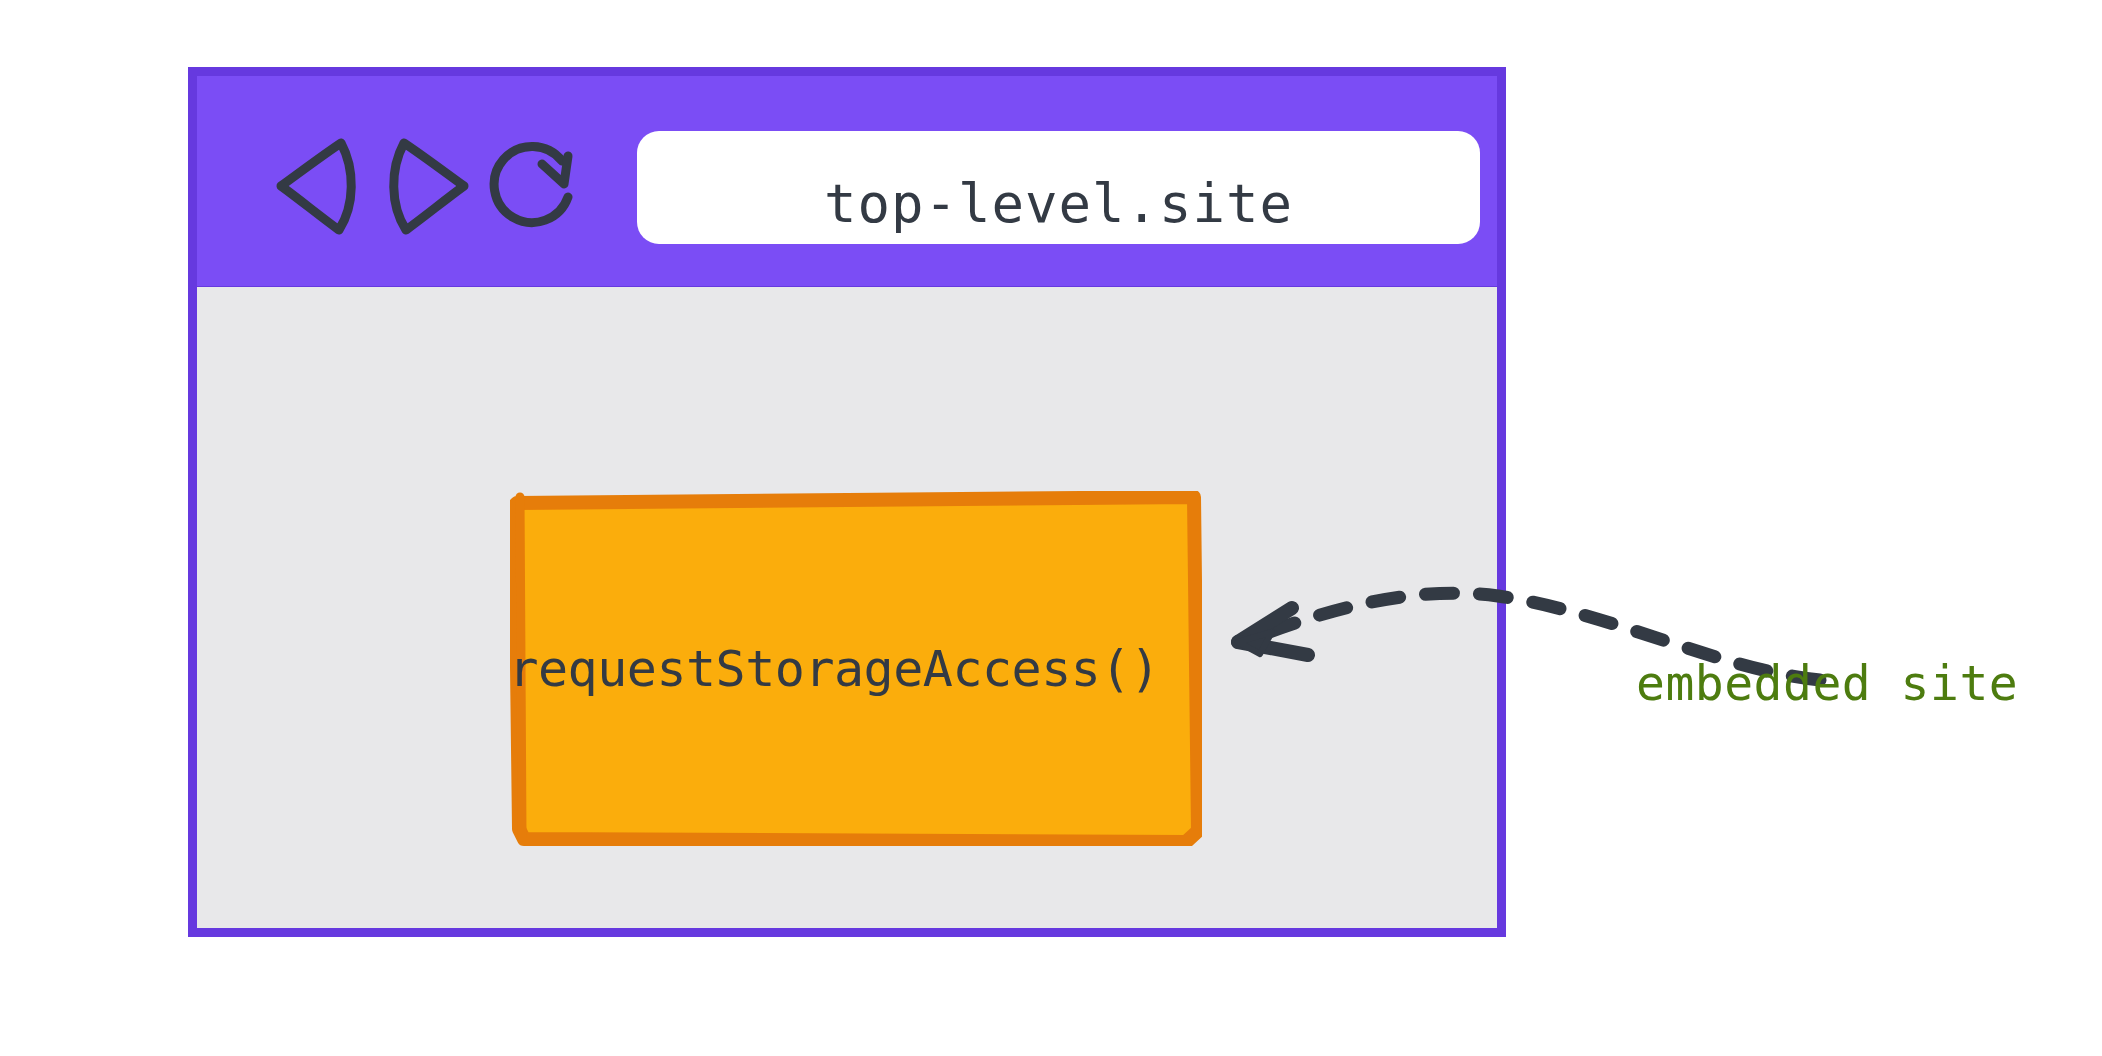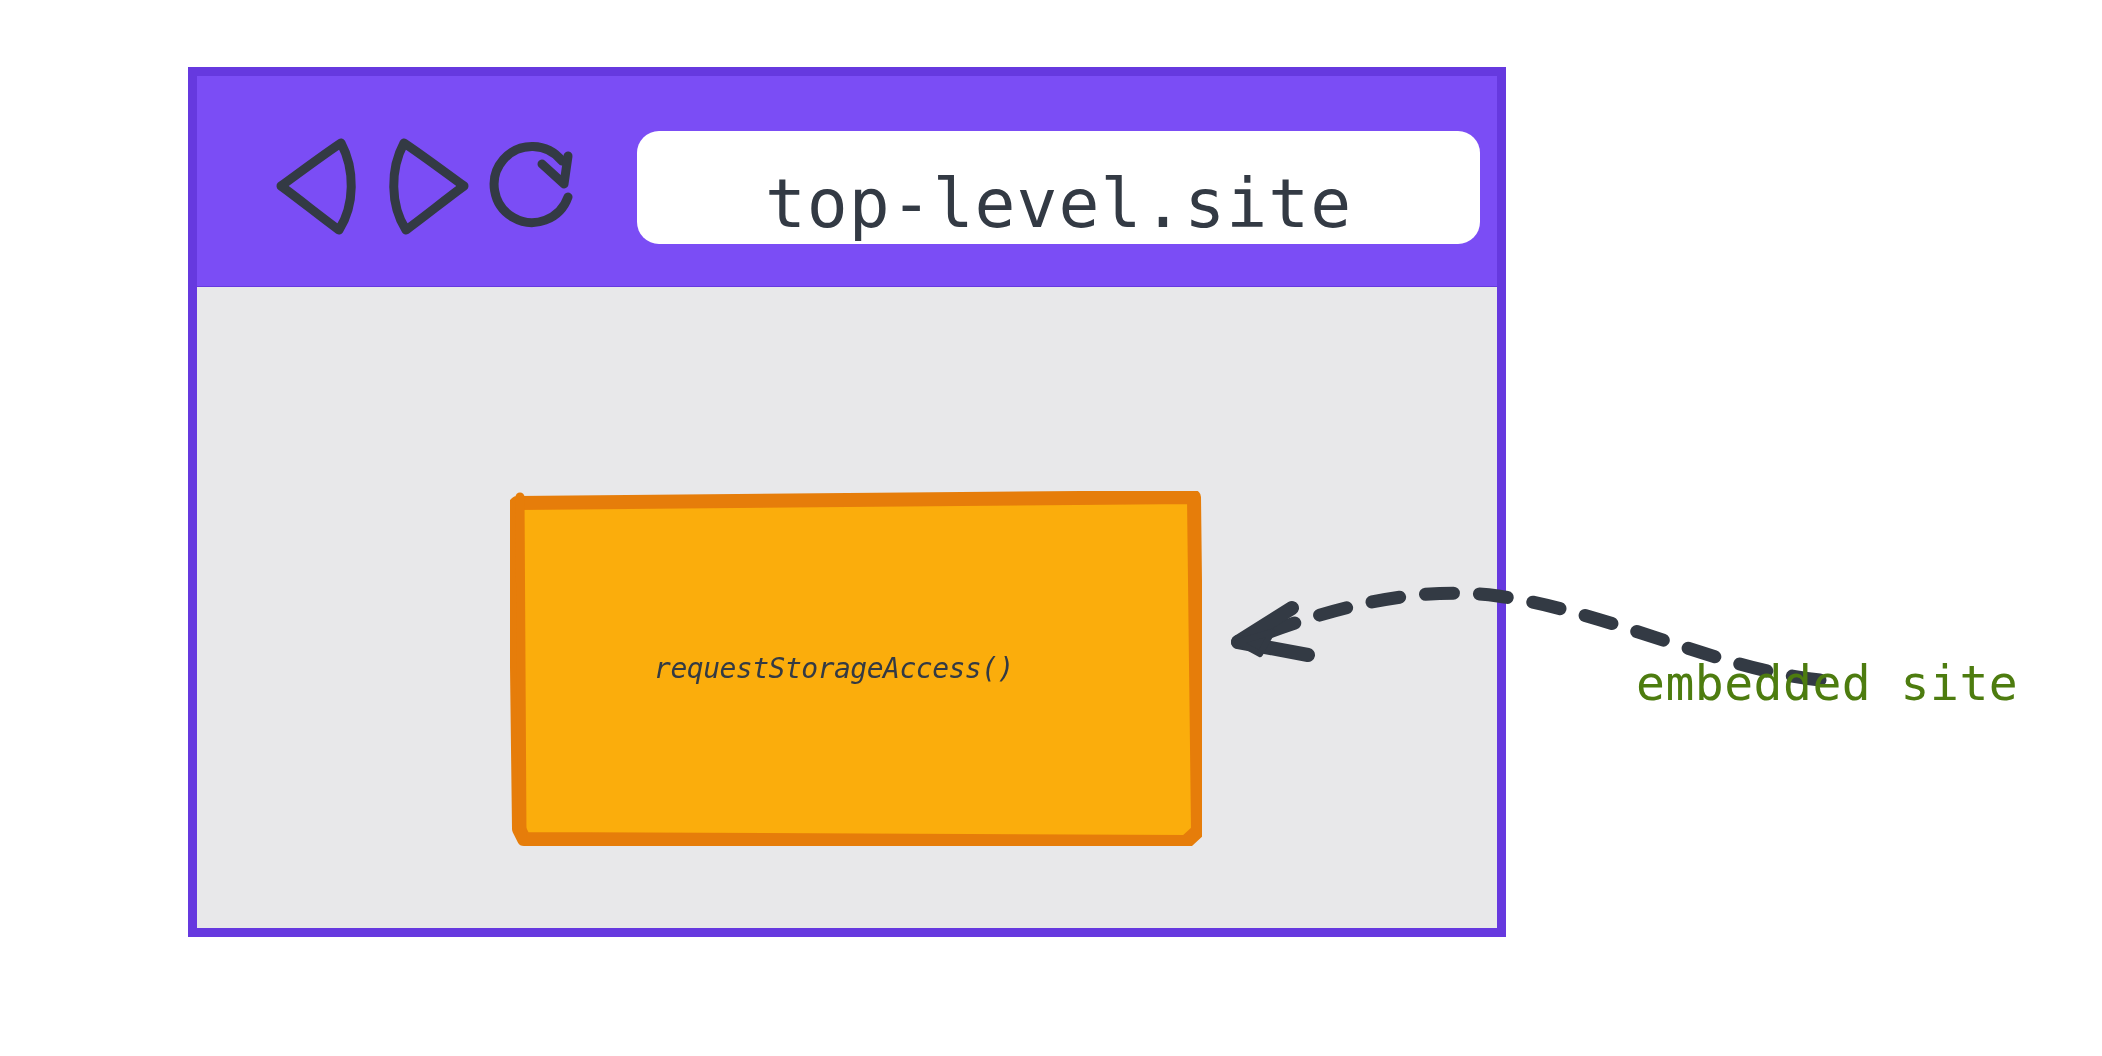--- a/index.html
+++ b/index.html
@@ -82,21 +82,21 @@
     width: 843px;
     height: 113px;
     background: #FFFFFF;
     border-radius: 22px;
     display: flex;
     align-items: center;
     justify-content: center;
   }
   .url-text {
     font-family: "DejaVu Sans Mono", monospace;
-    font-size: 68px;
+    font-size: 54px;
     font-weight: 500;
     letter-spacing: 1px;
     color: #333A44;
     white-space: nowrap;
     margin-top: 32px;
   }
 
   
   .embedded-frame {
     position: absolute;
@@ -115,28 +115,27 @@
   .embedded-label {
     position: absolute;
     left: 0;
     top: 0;
     width: 100%;
     height: 100%;
     display: flex;
     align-items: center;
     justify-content: center;
     font-family: "DejaVu Sans Mono", monospace;
-    font-size: 28px;
+    font-size: 50px;
     font-weight: 500;
     color: #333A44;
     letter-spacing: -0.5px;
     padding-right: 44px;
     box-sizing: border-box;
     white-space: nowrap;
-    font-style: italic;
   }
 
   
   .annotation-arrow {
     position: absolute;
     left: 1180px;
     top: 520px;
     width: 660px;
     height: 180px;
     pointer-events: none;

